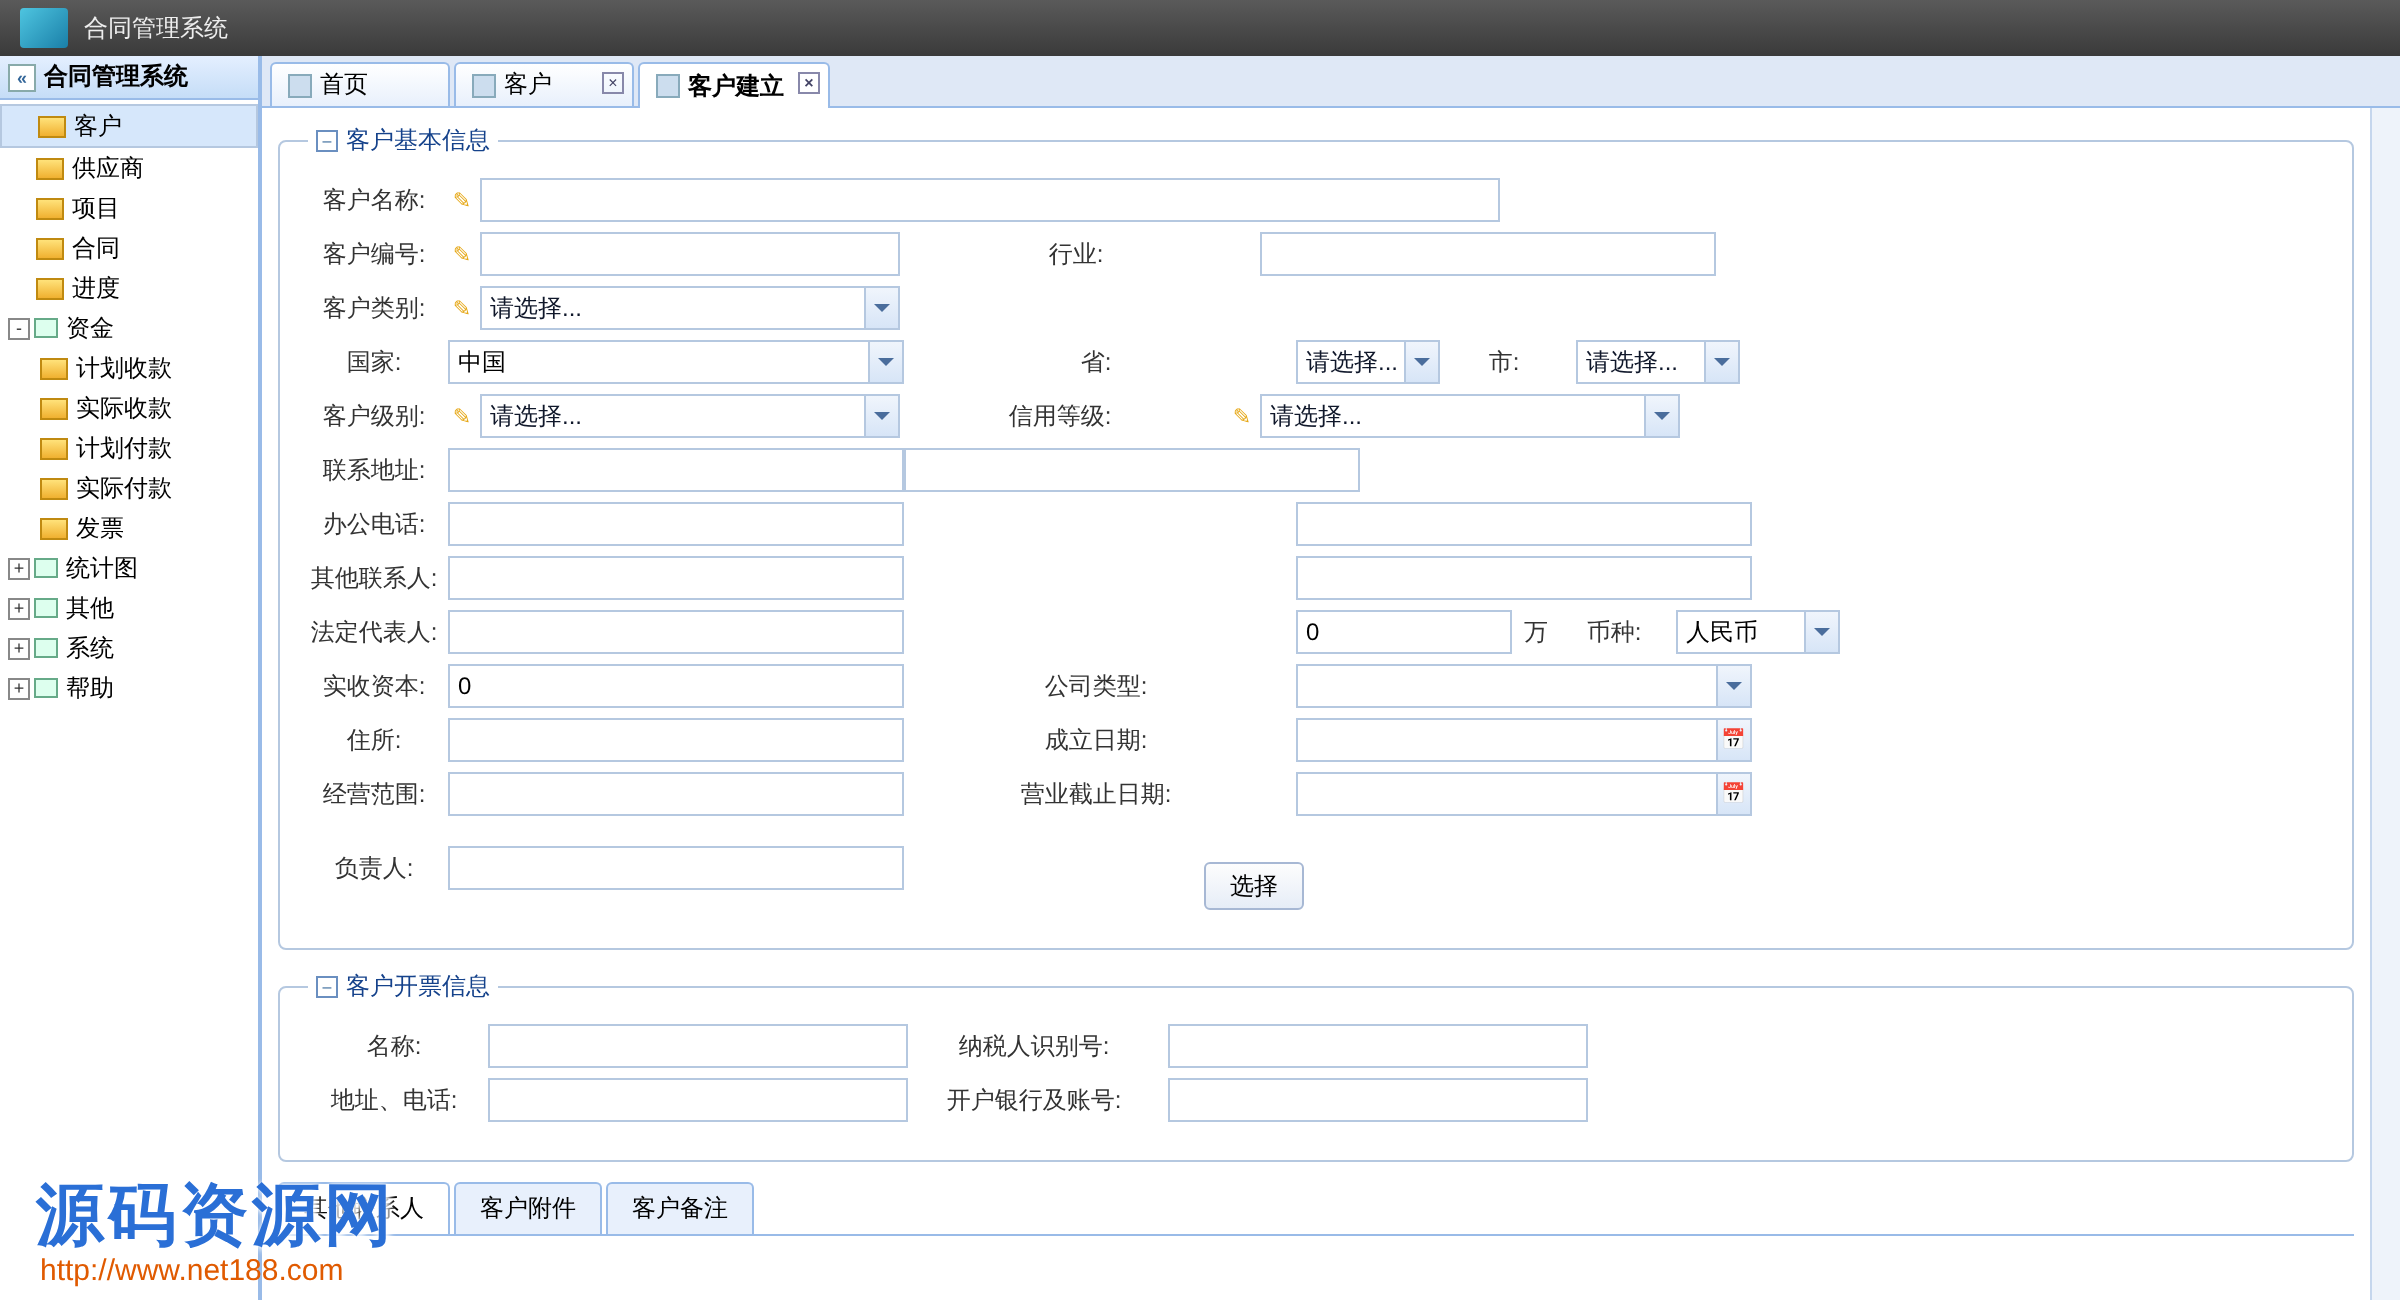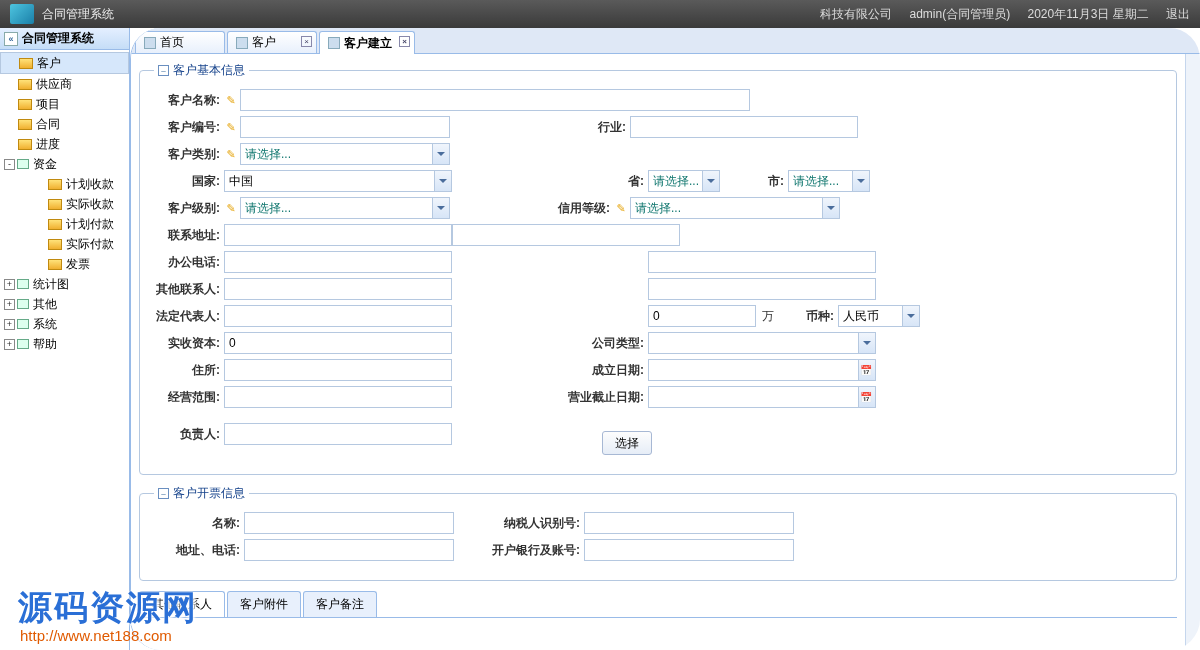--- a/index.html
+++ b/index.html
@@ -10,67 +10,61 @@
 .topbar .spacer { flex: 1; }
 .topbar .right span { margin-left: 14px; cursor: pointer; }
 .main { display: flex; height: calc(100vh - 28px); }
 .sidebar { width: 130px; border-right: 1px solid #99bbe8; background: #fff; }
 .sb-hdr { background: linear-gradient(#e4efff,#c5ddf7); height: 22px; display: flex; align-items: center; padding-left: 4px; border-bottom: 1px solid #99bbe8; font-weight: bold; }
 .sb-hdr .ic { width: 14px; height: 14px; background: #fff; border: 1px solid #8aa; margin-right: 4px; display: inline-flex; align-items: center; justify-content: center; font-size: 9px; color: #369; }
 .tree { padding: 2px 0; }
 .tree-item { display: flex; align-items: center; height: 20px; padding-left: 4px; cursor: pointer; white-space: nowrap; }
 .tree-item.sel { background: #d6e7fb; }
 .tree-item.l1 { padding-left: 18px; }
-.tree-item.l2 { padding-left: 48px; }
+.tree-item.l2 { padding-left: 20px; }
 .tg { width: 11px; height: 11px; border: 1px solid #888; background: #fff; display: inline-flex; align-items: center; justify-content: center; font-size: 9px; line-height: 1; margin-right: 2px; color: #333; }
 .fld { width: 14px; height: 11px; background: linear-gradient(#ffe27a,#f0b030); border: 1px solid #c08a10; margin-right: 4px; }
 .lnk { width: 12px; height: 10px; border: 1px solid #6a8; background: #dfe; margin-right: 4px; }
-.content { flex: 1; display: flex; flex-direction: column; border-left: 1px solid #99bbe8; overflow: hidden; border-radius: 31px; }
+.content { flex: 1; display: flex; flex-direction: column; border-left: 1px solid #99bbe8; overflow: hidden; }
 .tabs { height: 26px; background: #dfe8f6; display: flex; align-items: flex-end; padding-left: 4px; border-bottom: 1px solid #99bbe8; }
 .tab { height: 22px; border: 1px solid #99bbe8; border-bottom: none; background: linear-gradient(#fff,#e8f0fc); padding: 0 22px 0 8px; margin-right: 2px; display: flex; align-items: center; border-radius: 3px 3px 0 0; position: relative; cursor: pointer; min-width: 90px; }
 .tab.active { background: #fff; height: 23px; margin-bottom: -1px; font-weight: bold; }
 .tab .x { position: absolute; right: 4px; top: 4px; width: 11px; height: 11px; border: 1px solid #88a; font-size: 8px; display: flex; align-items: center; justify-content: center; color: #446; }
 .tab .ti { width: 12px; height: 12px; margin-right: 4px; background: #cde; border: 1px solid #8ab; }
 .form-area { flex: 1; overflow: auto; padding: 8px; background: #fff; }
 fieldset { border: 1px solid #b5c8e0; border-radius: 4px; margin-bottom: 10px; padding: 10px 14px 14px; }
 legend { color: #15428b; padding: 0 4px; display: flex; align-items: center; }
 legend .cb { width: 11px; height: 11px; border: 1px solid #6a8fc0; background: #fff; margin-right: 4px; display: inline-flex; align-items: center; justify-content: center; font-size: 8px; color: #369; }
 .row { display: flex; align-items: center; margin-bottom: 5px; }
-.lbl { width: 70px; text-align: right; color: #333; padding-right: 4px; flex-shrink: 0; font-weight: bold; }
+.lbl { width: 70px; text-align: center; color: #333; padding-right: 4px; flex-shrink: 0; }
 .lbl.wide { width: 90px; }
 .inp, .sel { height: 22px; border: 1px solid #b5c8e0; background: #fff; padding: 0 4px; }
 .edit-ic { width: 14px; height: 20px; display: inline-flex; align-items: center; justify-content: center; color: #e6a817; margin-right: 2px; font-size: 11px; }
 .sel { position: relative; display: flex; align-items: center; cursor: pointer; }
 .sel .arr { position: absolute; right: 0; top: 0; width: 17px; height: 100%; background: linear-gradient(#f0f5fc,#d7e5f7); border-left: 1px solid #b5c8e0; display: flex; align-items: center; justify-content: center; color: #4a6; }
 .sel .arr::after { content: ""; border: 4px solid transparent; border-top-color: #4a6d9c; margin-top: 4px; }
 .sel.date .arr::after { content: "📅"; border: none; margin: 0; font-size: 10px; }
-.ph { color: #0f766e; }
+.ph { color: #0f172a; }
 .btn { height: 24px; padding: 0 12px; border: 1px solid #a7b8d4; background: linear-gradient(#fdfdfd,#e6edf7); border-radius: 3px; cursor: pointer; margin-top: 18px; }
 .subtabs { display: flex; border-bottom: 1px solid #99bbe8; margin-top: 4px; }
 .subtab { padding: 4px 12px; border: 1px solid #99bbe8; border-bottom: none; margin-right: 2px; background: #e8f0fc; cursor: pointer; border-radius: 3px 3px 0 0; }
 .subtab.active { background: #fff; }
 .watermark { position: fixed; left: 6px; bottom: 6px; pointer-events: none; }
 .watermark .t1 { font-size: 34px; font-weight: bold; color: #2a6fd6; text-shadow: 2px 2px 3px rgba(255,255,255,.9), 0 0 2px #fff; font-family: "KaiTi","STKaiti",serif; letter-spacing: 2px; margin-left: 12px; }
 .watermark .t2 { font-size: 15px; color: #e05a00; margin-top: -4px; padding-left: 14px; }
 .scrollbar { width: 15px; background: #eef3fa; border-left: 1px solid #c5d6ed; }
 .unit { margin: 0 6px; color: #333; }
 </style>
 </head>
 <body>
 
 <div class="topbar">
   <div class="logo"></div>
   <span class="title">合同管理系统</span>
   <div class="spacer"></div>
-  <div class="right">
-    <span>科技有限公司</span>
-    <span>admin(合同管理员)</span>
-    <span>2020年11月3日 星期二</span>
-    <span>退出</span>
-  </div>
 </div>
 
 <div class="main">
   <div class="sidebar">
     <div class="sb-hdr">
       <span class="ic">«</span>
       <span>合同管理系统</span>
     </div>
     <div class="tree" id="tree">
         <div class="tree-item l1 sel">

